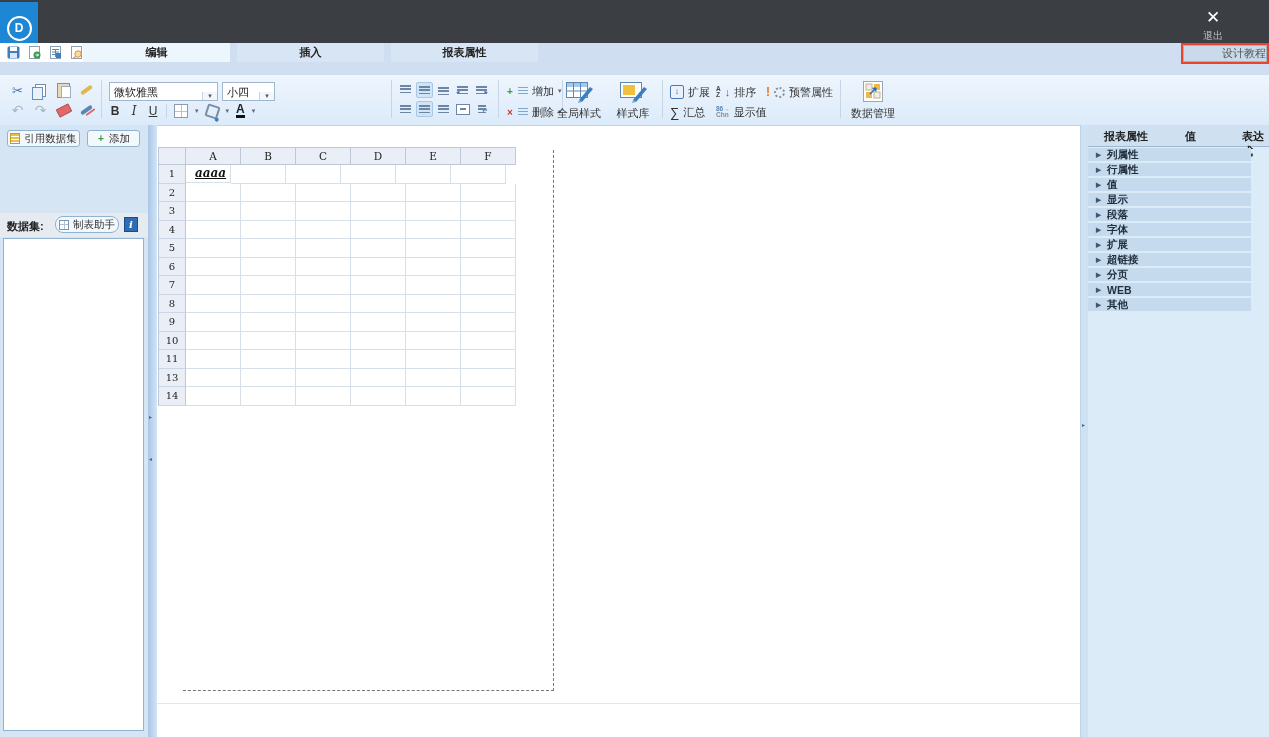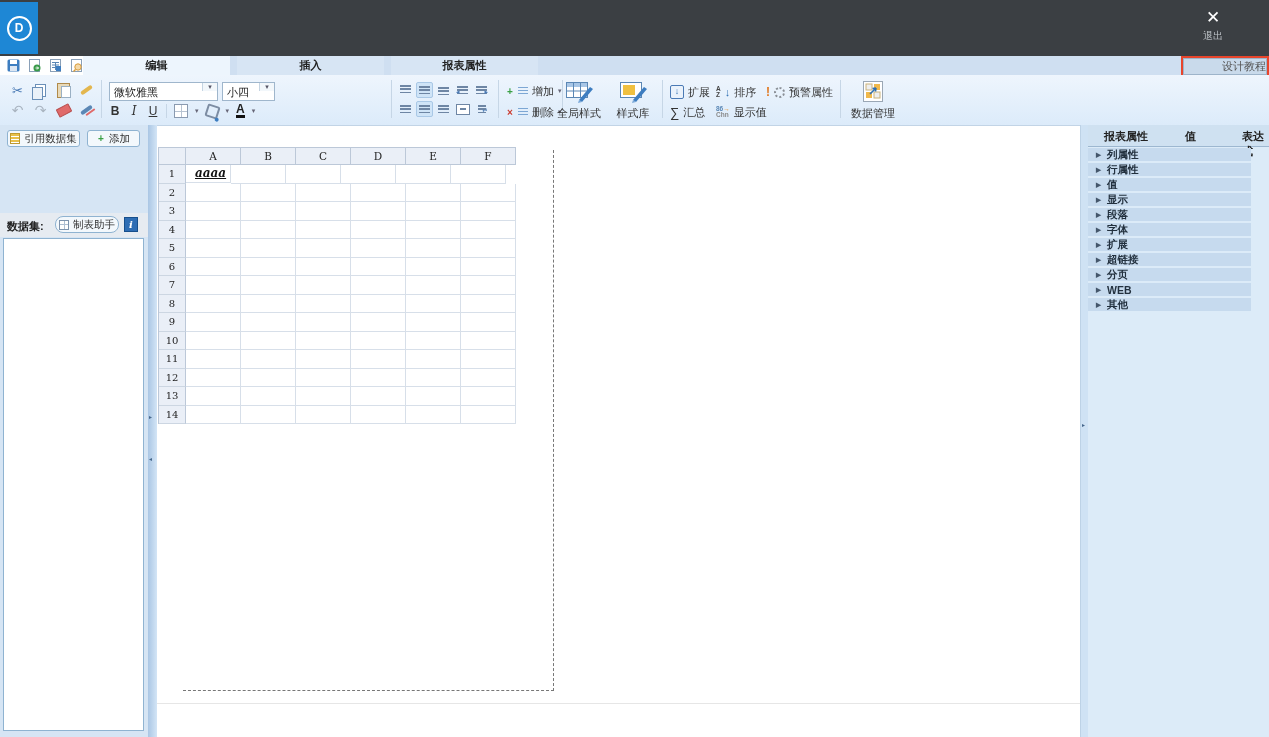--- a/index.html
+++ b/index.html
@@ -9,21 +9,21 @@
   .topbar{position:absolute;left:0;top:0;right:0;height:56px;background:#3b3f43;}
   .logo{position:absolute;left:0;top:2px;width:38px;height:52px;background:#1e87d5;
         display:flex;align-items:center;justify-content:center;}
   .logo-glyph{width:21px;height:21px;border:2px solid #fff;border-radius:50%;color:#fff;
         font-weight:bold;font-size:12px;display:flex;align-items:center;justify-content:center;}
   .doc-title{position:absolute;left:57px;top:0;line-height:56px;color:#f2f2f2;font-size:13px;}
   .exit{position:absolute;right:30px;top:8px;width:52px;text-align:center;cursor:pointer;}
   .exit .x{display:block;color:#fff;font-size:17px;line-height:20px;}
   .exit .lbl{display:block;color:#bfc4c9;font-size:10px;margin-top:1px;}
   
-  .tabstrip{position:absolute;left:0;top:56px;right:0;height:36px;background:#cfdff1;}
+  .tabstrip{position:absolute;left:0;top:43px;right:0;height:36px;background:#cfdff1;}
   .quick{position:absolute;left:0;top:0;width:83px;height:19px;background:#fff;
          display:flex;align-items:center;gap:8px;padding-left:7px;box-sizing:border-box;}
   .quick svg{display:block;cursor:pointer;}
   .tabs{position:absolute;left:83px;top:0;height:19px;display:flex;gap:7px;}
   .tab{width:147px;height:19px;line-height:19px;text-align:center;font-size:11px;font-weight:bold;
        color:#222;background:#d7e5f4;cursor:pointer;}
   .tab.active{background:#edf5fd;}
   .tutorial{position:absolute;left:1183px;top:2px;width:82px;height:15px;line-height:15px;
        text-align:right;font-size:11px;color:#555;background:#c9daeb;border:1px solid #9db4ca;
        box-shadow:0 0 0 2px #e8452c;cursor:pointer;}
@@ -40,21 +40,21 @@
        border:1px solid #6a8fb8;background:#eaf1f8;}
   .ic-paste{position:relative;width:11px;height:13px;border:1px solid #b08a4a;background:#e8d9b8;}
   .ic-paste::after{content:"";position:absolute;left:3px;top:2px;width:8px;height:10px;
        background:#fff;border:1px solid #9ab0c4;}
   .ic-brush{width:13px;height:4px;background:#e3b64e;border-radius:2px;transform:rotate(-35deg);}
   .ic-undo,.ic-redo{color:#a9b4c0;font-size:14px;line-height:14px;}
   .ic-eraser{width:12px;height:7px;background:#e06a6a;border:1px solid #b84d4d;border-radius:1px;
        transform:rotate(-28deg);}
   .ic-clear{width:13px;height:4px;background:#5b87b5;border-radius:2px;transform:rotate(-35deg);
        box-shadow:2px 4px 0 -1px #e06a6a;}
-  .dd{position:absolute;background:#fff;border:1px solid #9fb6cc;display:flex;align-items:flex-start;
+  .dd{position:absolute;background:#fff;border:1px solid #9fb6cc;display:flex;align-items:flex-end;
        font-size:11px;color:#222;cursor:pointer;}
   .dd .txt{flex:1;padding:2px 4px 0;white-space:nowrap;overflow:hidden;}
   .dd .arw{width:14px;border-left:1px solid #c5d4e2;background:#f2f7fb;color:#556;
        font-size:7px;display:flex;align-items:center;justify-content:center;}
   .grp-font2{position:absolute;left:109px;top:27px;height:18px;display:flex;align-items:center;gap:7px;}
   .fmt{font-size:12px;color:#333;cursor:pointer;width:12px;text-align:center;}
   .fmt.b{font-weight:bold;}
   .fmt.i{font-style:italic;font-family:"DejaVu Serif",serif;}
   .fmt.u{text-decoration:underline;}
   .sep-s{width:1px;height:14px;background:#c6d6e6;}
@@ -522,29 +522,20 @@
           <div class="grow">
             <div class="grhead">11</div>
             <div class="gcell"></div>
             <div class="gcell"></div>
             <div class="gcell"></div>
             <div class="gcell"></div>
             <div class="gcell"></div>
             <div class="gcell"></div>
           </div>
           <div class="grow">
-            <div class="grhead">12</div>
-            <div class="gcell"></div>
-            <div class="gcell"></div>
-            <div class="gcell"></div>
-            <div class="gcell"></div>
-            <div class="gcell"></div>
-            <div class="gcell"></div>
-          </div>
-          <div class="grow">
             <div class="grhead">13</div>
             <div class="gcell"></div>
             <div class="gcell"></div>
             <div class="gcell"></div>
             <div class="gcell"></div>
             <div class="gcell"></div>
             <div class="gcell"></div>
           </div>
           <div class="grow">
             <div class="grhead">14</div>

